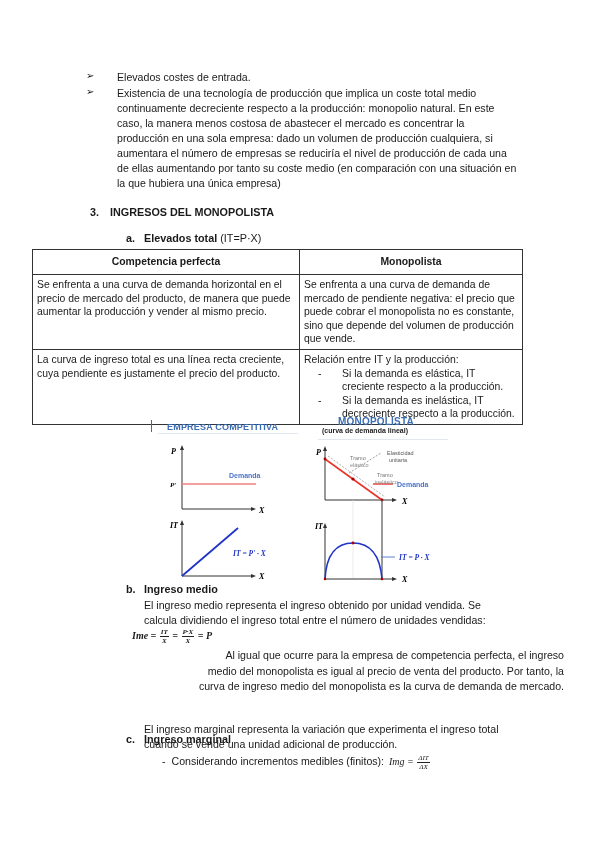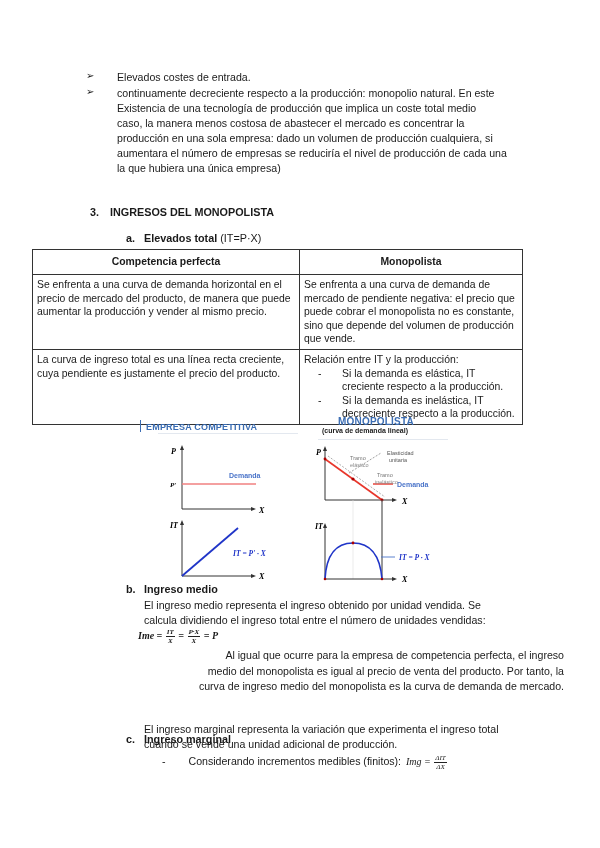--- a/index.html
+++ b/index.html
@@ -28,25 +28,26 @@
   .frac .n { display:block; border-bottom:0.8px solid #222; padding:0 1px; }
   .frac .dd { display:block; }
 </style>
 </head>
 <body>
 
 <span class="bullet" style="top:70px;">➢</span>
 <div class="btxt" style="top:70px;">Elevados costes de entrada.</div>
 <span class="bullet" style="top:86px;">➢</span>
 <div class="btxt" style="top:86px;">
+  <div>Existencia de una tecnología de producción que implica un coste total medio</div>
   <div>continuamente decreciente respecto a la producción: monopolio natural. En este</div>
-  <div>Existencia de una tecnología de producción que implica un coste total medio</div>
   <div>caso, la manera menos costosa de abastecer el mercado es concentrar la</div>
   <div>producción en una sola empresa: dado un volumen de producción cualquiera, si</div>
   <div>aumentara el número de empresas se reduciría el nivel de producción de cada una</div>
+  <div>de ellas aumentando por tanto su coste medio (en comparación con una situación en</div>
   <div>la que hubiera una única empresa)</div>
 </div>
 
 <div class="h3">
   <span class="num">3.</span><span>INGRESOS DEL MONOPOLISTA</span>
 </div>
 
 <div class="sub" style="left:126px; top:232px;">
   <span class="num">a.</span><b>Elevados total</b> <span>(IT=P·X)</span>
 </div>
@@ -67,21 +68,21 @@
       <div>Relación entre IT y la producción:</div>
       <ul class="dash-list">
         <li><span class="d">-</span><span>Si la demanda es elástica, IT creciente respecto a la producción.</span></li>
         <li><span class="d">-</span><span>Si la demanda es inelástica, IT decreciente respecto a la producción.</span></li>
       </ul>
     </td>
   </tr>
 </tbody>
   </table>
 
-<div class="abs" style="left:140px; top:420px; border-left:1.5px solid #3b6db3; padding-left:5px; height:12px;">
+<div class="abs" style="left:151px; top:420px; border-left:1.5px solid #3b6db3; padding-left:15px; height:12px;">
   <span class="fig-title">EMPRESA COMPETITIVA</span>
 </div>
 <div class="abs" style="left:158px; top:433px; width:140px; height:1px; background:#e3e8ef;"></div>
 
 <svg class="abs" style="left:160px; top:440px;" width="130" height="145">
 
   <line x1="22" y1="8" x2="22" y2="69" stroke="#333" stroke-width="1"></line>
   <line x1="22" y1="69" x2="93" y2="69" stroke="#333" stroke-width="1"></line>
   <polygon points="22,5 20,10 24,10" fill="#333"></polygon>
   <polygon points="96,69 91,67 91,71" fill="#333"></polygon>
@@ -147,21 +148,21 @@
   <text x="84" y="117" class="math" font-size="7.5" font-weight="bold" fill="#2035c8">IT = P · X</text>
 </svg>
 
 <div class="sub" style="left:126px; top:583px;">
   <span class="num">b.</span><b>Ingreso medio</b>
 </div>
 <div class="abs p" style="left:144px; top:598px; width:420px;">
   <div>El ingreso medio representa el ingreso obtenido por unidad vendida. Se</div>
   <div>calcula dividiendo el ingreso total entre el número de unidades vendidas:</div>
 </div>
-<div class="abs math" style="left:138px; top:628px; font-size:10px; font-weight:bold;font-style:italic;">
+<div class="abs math" style="left:132px; top:628px; font-size:10px; font-weight:bold;font-style:italic;">
   <span>Ime</span>
   <span>=</span>
   <span class="frac"><span class="n">IT</span><span class="dd">X</span></span>
   <span>=</span>
   <span class="frac"><span class="n">P·X</span><span class="dd">X</span></span>
   <span>=</span>
   <span>P</span>
 </div>
 <div class="abs p" style="left:144px; top:648px; width:420px; line-height:15.5px;text-align:right;">
   <div>Al igual que ocurre para la empresa de competencia perfecta, el ingreso</div>
@@ -171,19 +172,19 @@
 
 <div class="sub" style="left:126px; top:708px;margin-top:25px;">
   <span class="num">c.</span><b>Ingreso marginal</b>
 </div>
 <div class="abs p" style="left:144px; top:722px; width:420px;">
   <div>El ingreso marginal representa la variación que experimenta el ingreso total</div>
   <div>cuando se vende una unidad adicional de producción.</div>
 </div>
 <div class="abs" style="left:162px; top:754px;">
   <span>-</span>
-  <span style="margin-left:20px;">Considerando incrementos medibles (finitos):</span>
+  <span style="margin-left:3px;">Considerando incrementos medibles (finitos):</span>
   <span class="math" style="font-size:10px; margin-left:2px;">
     <span>Img</span>
     <span>=</span>
     <span class="frac"><span class="n">ΔIT</span><span class="dd">ΔX</span></span>
   </span>
 </div>
 
 </body></html>

